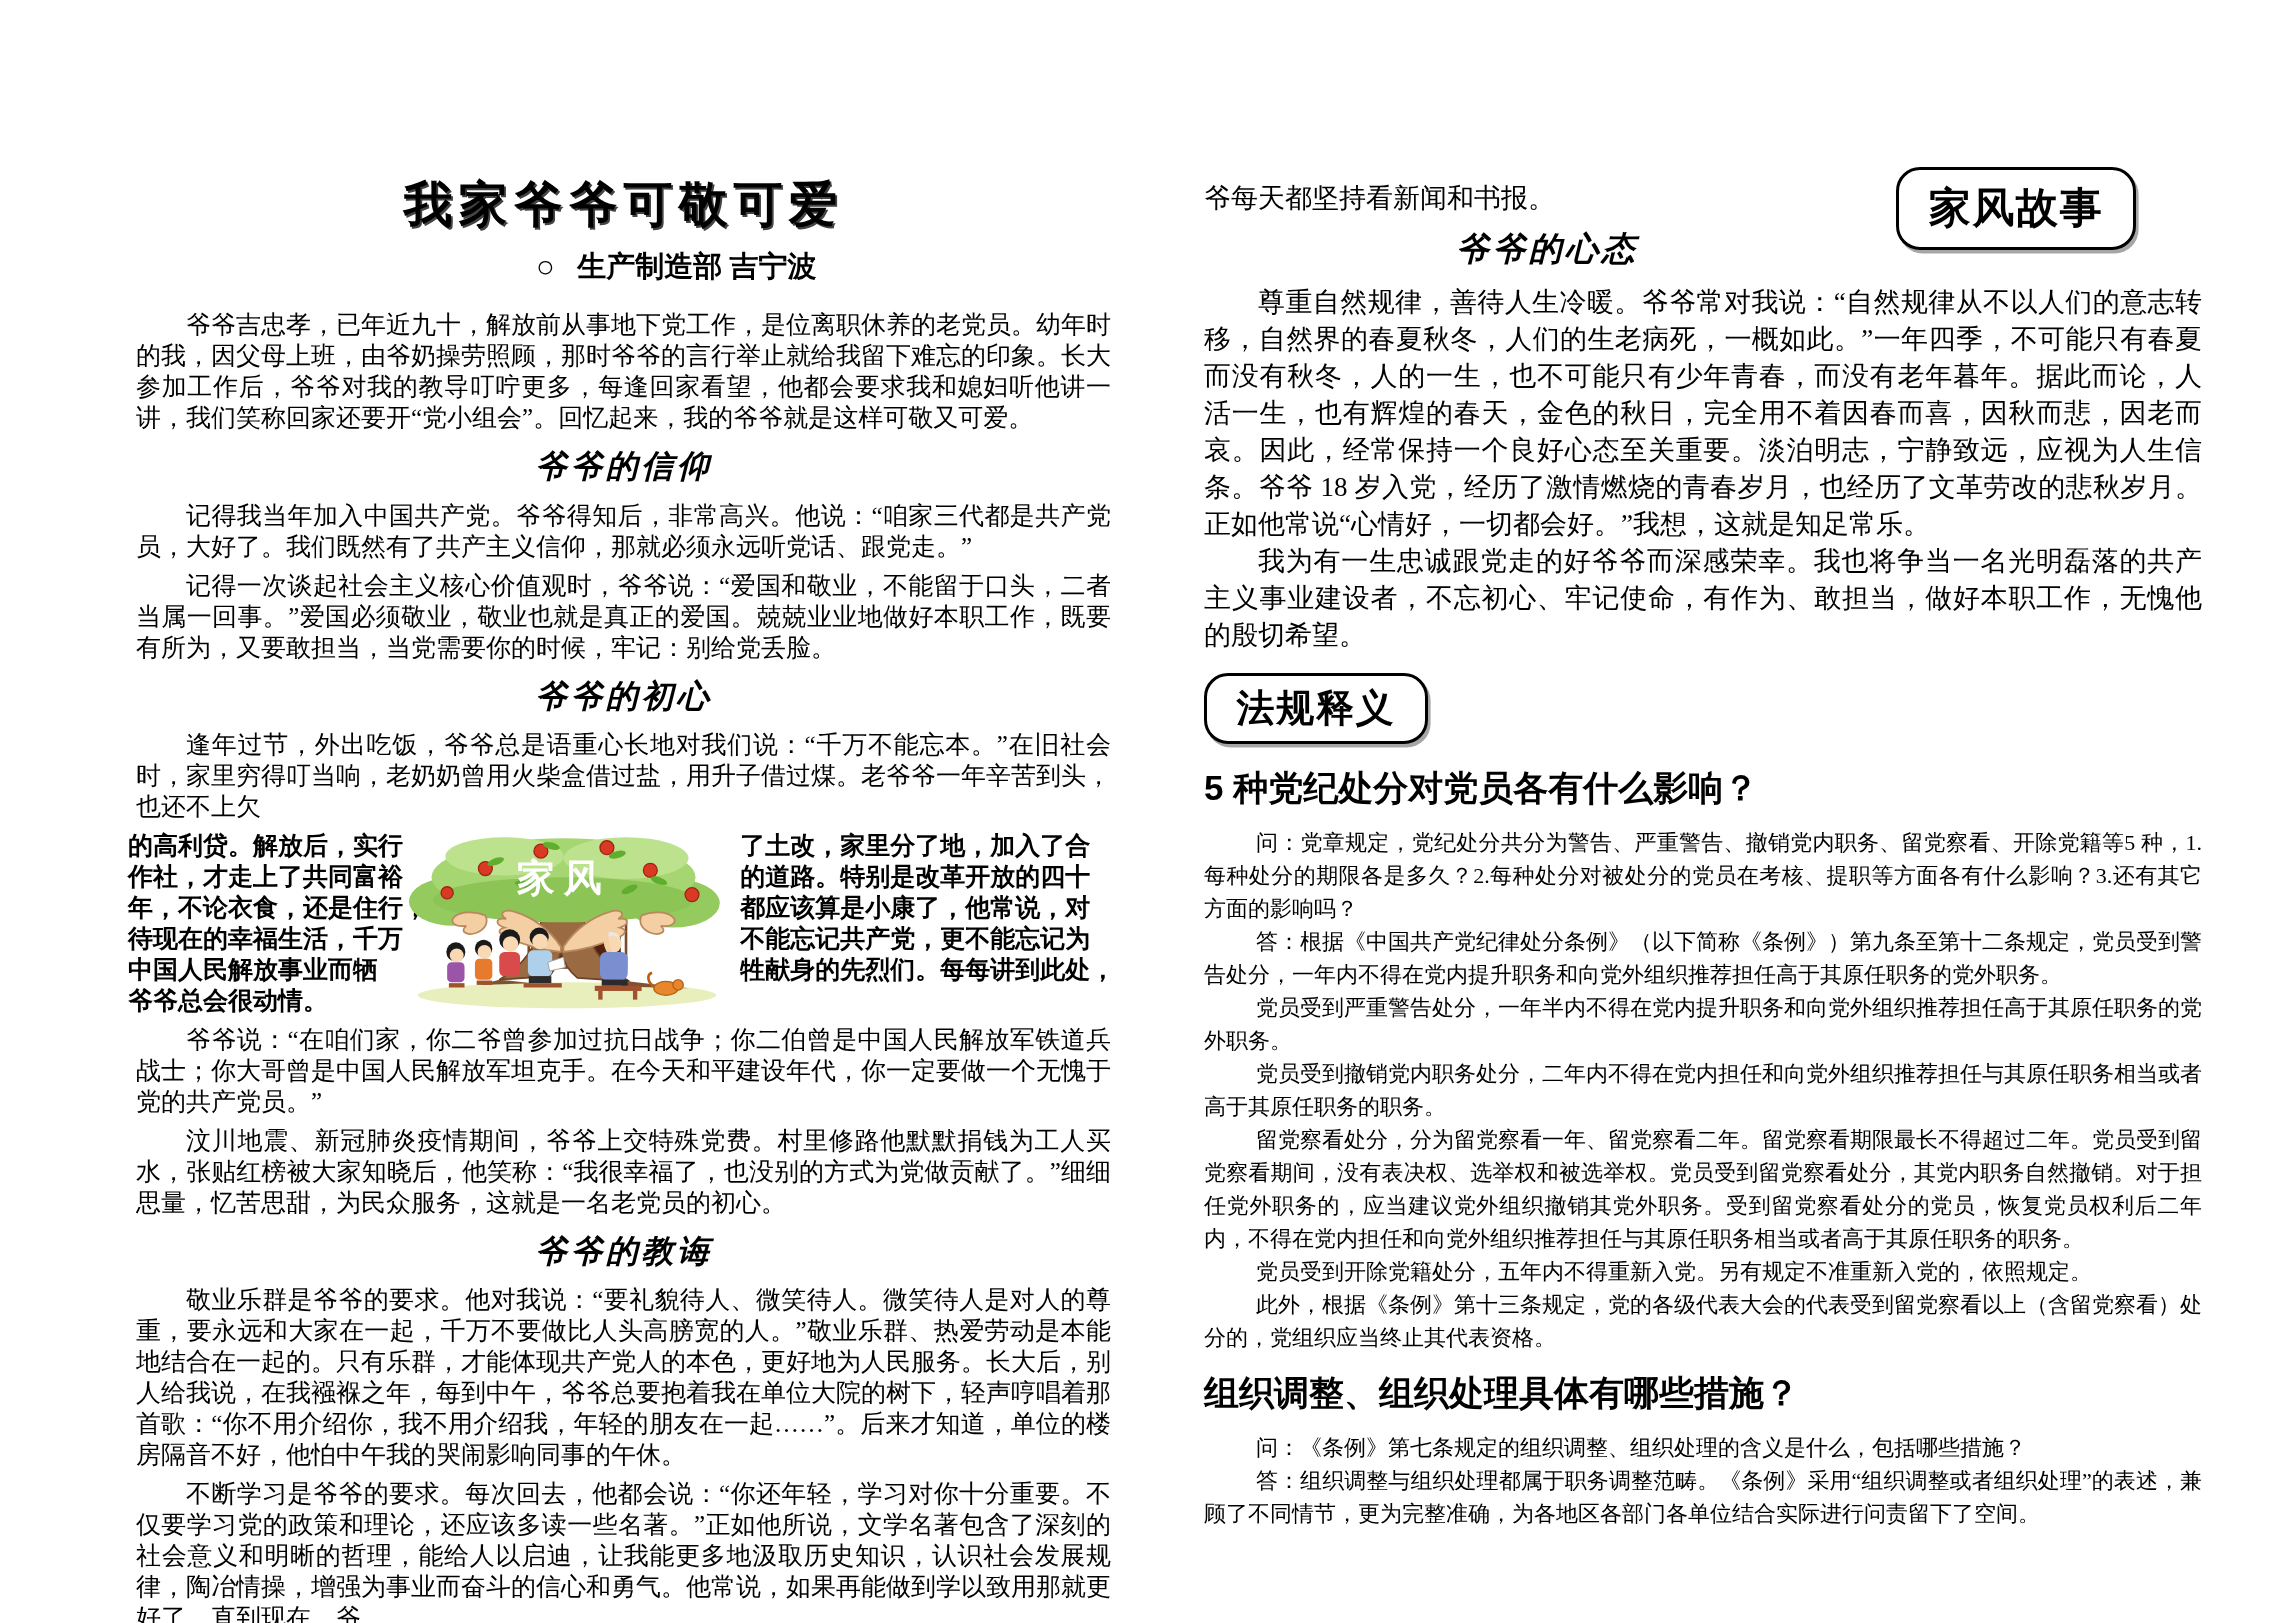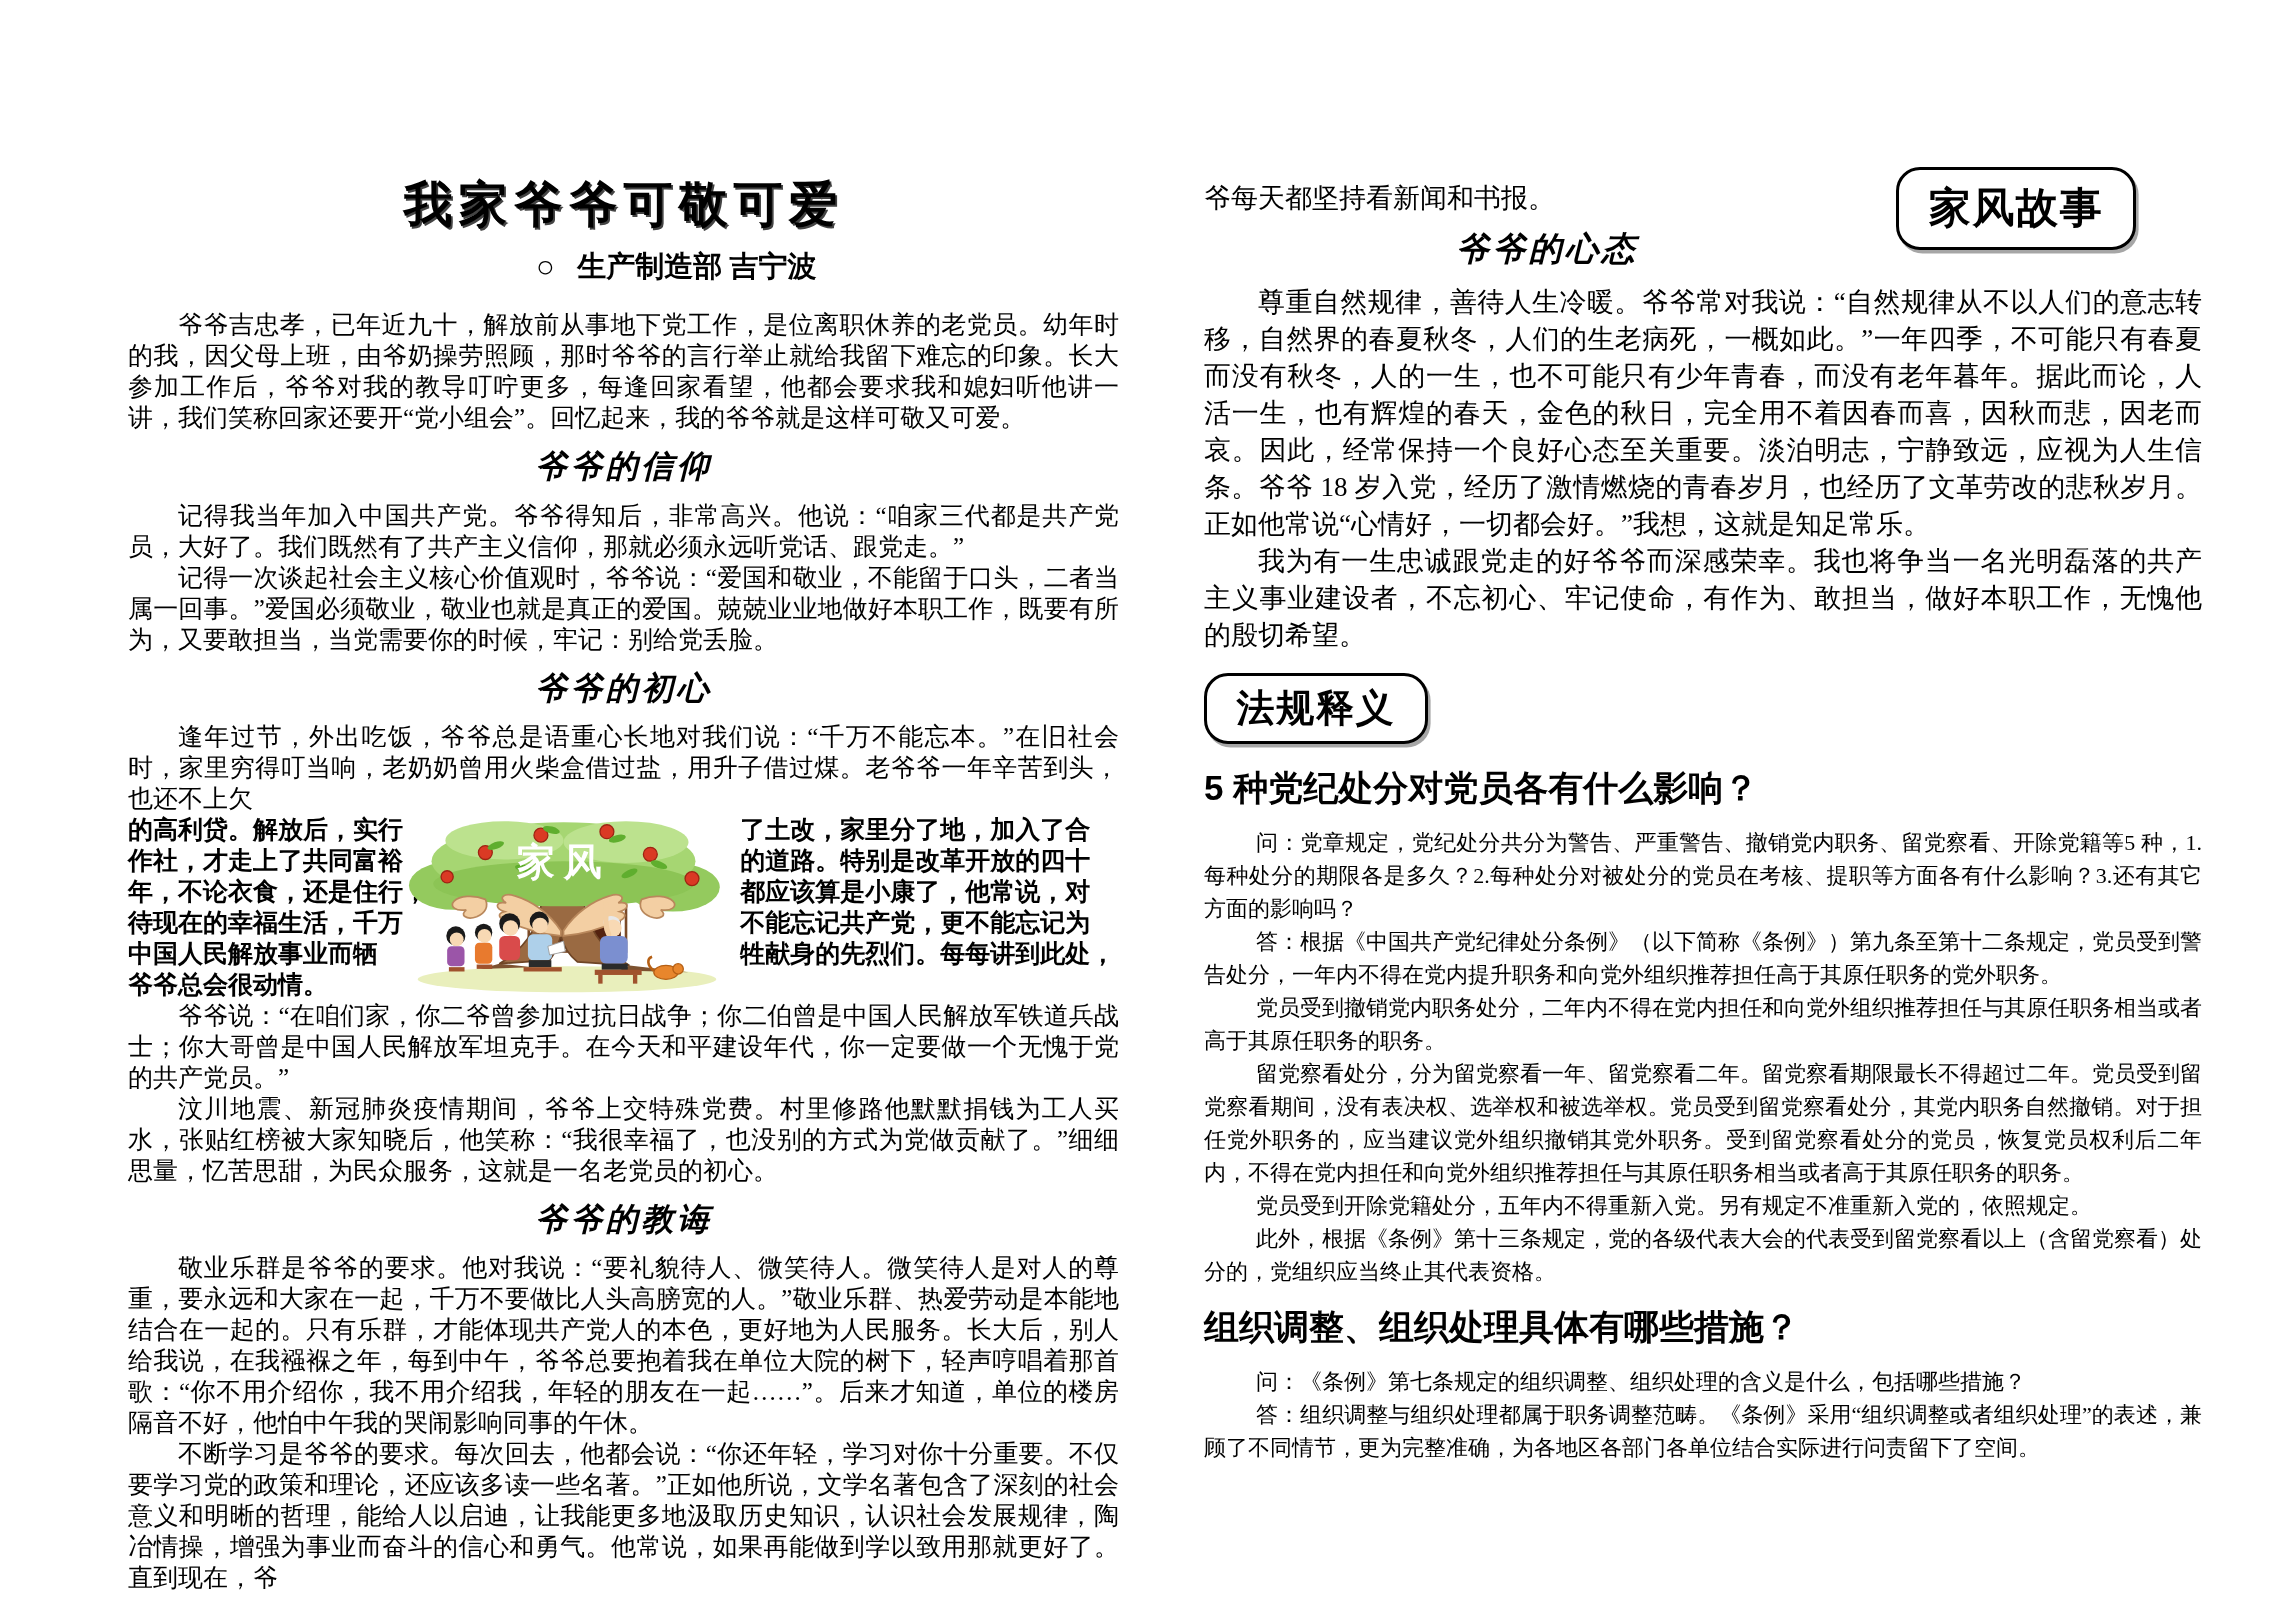--- a/index.html
+++ b/index.html
@@ -18,21 +18,21 @@
     margin:0 0 8.7px 0;
   }
   .byline{
     font-size:29px;font-weight:bold;margin:0 0 22.6px 0;
     padding-left:408px;display:flex;align-items:center;gap:22.6px;
   }
   .byline-circle{font-size:31px;font-weight:normal;}
 
   p.body{
     font-size:25px;line-height:31px;text-align:justify;text-justify:inter-ideograph;
-    margin:0;text-indent:50px;
+    margin:8px;text-indent:50px;
   }
   .sec-head{
     text-align:center;font-size:32px;font-weight:bold;font-style:italic;
     margin:12px 0 10.4px 0;letter-spacing:3.5px;font-family:Liberation Mono, monospace;
   }
 
   .wrap-row{display:flex;align-items:flex-start;}
   .wrap-left{width:272px;flex:none;}
   .wrap-right{flex:1;padding-left:12px;}
   .wrap-line{font-size:25px;line-height:31px;white-space:nowrap;font-weight:bold;}
@@ -213,20 +213,21 @@
   <h2 class="xintai-head">爷爷的心态</h2>
 
   <p class="story">尊重自然规律，善待人生冷暖。爷爷常对我说：“自然规律从不以人们的意志转移，自然界的春夏秋冬，人们的生老病死，一概如此。”一年四季，不可能只有春夏而没有秋冬，人的一生，也不可能只有少年青春，而没有老年暮年。据此而论，人活一生，也有辉煌的春天，金色的秋日，完全用不着因春而喜，因秋而悲，因老而哀。因此，经常保持一个良好心态至关重要。淡泊明志，宁静致远，应视为人生信条。爷爷 18 岁入党，经历了激情燃烧的青春岁月，也经历了文革劳改的悲秋岁月。正如他常说“心情好，一切都会好。”我想，这就是知足常乐。</p>
   <p class="story">我为有一生忠诚跟党走的好爷爷而深感荣幸。我也将争当一名光明磊落的共产主义事业建设者，不忘初心、牢记使命，有作为、敢担当，做好本职工作，无愧他的殷切希望。</p>
 
   <div class="badge badge-fagui">法规释义</div>
 
   <h2 class="law-head">5 种党纪处分对党员各有什么影响？</h2>
   <p class="law">问：党章规定，党纪处分共分为警告、严重警告、撤销党内职务、留党察看、开除党籍等5 种，1.每种处分的期限各是多久？2.每种处分对被处分的党员在考核、提职等方面各有什么影响？3.还有其它方面的影响吗？</p>
   <p class="law">答：根据《中国共产党纪律处分条例》（以下简称《条例》）第九条至第十二条规定，党员受到警告处分，一年内不得在党内提升职务和向党外组织推荐担任高于其原任职务的党外职务。</p>
+  <p class="law">党员受到严重警告处分，一年半内不得在党内提升职务和向党外组织推荐担任高于其原任职务的党外职务。</p>
   <p class="law">党员受到撤销党内职务处分，二年内不得在党内担任和向党外组织推荐担任与其原任职务相当或者高于其原任职务的职务。</p>
   <p class="law">留党察看处分，分为留党察看一年、留党察看二年。留党察看期限最长不得超过二年。党员受到留党察看期间，没有表决权、选举权和被选举权。党员受到留党察看处分，其党内职务自然撤销。对于担任党外职务的，应当建议党外组织撤销其党外职务。受到留党察看处分的党员，恢复党员权利后二年内，不得在党内担任和向党外组织推荐担任与其原任职务相当或者高于其原任职务的职务。</p>
   <p class="law">党员受到开除党籍处分，五年内不得重新入党。另有规定不准重新入党的，依照规定。</p>
   <p class="law">此外，根据《条例》第十三条规定，党的各级代表大会的代表受到留党察看以上（含留党察看）处分的，党组织应当终止其代表资格。</p>
 
   <h2 class="law-head">组织调整、组织处理具体有哪些措施？</h2>
   <p class="law">问：《条例》第七条规定的组织调整、组织处理的含义是什么，包括哪些措施？</p>
   <p class="law">答：组织调整与组织处理都属于职务调整范畴。《条例》采用“组织调整或者组织处理”的表述，兼顾了不同情节，更为完整准确，为各地区各部门各单位结合实际进行问责留下了空间。</p>
   
 </div>

